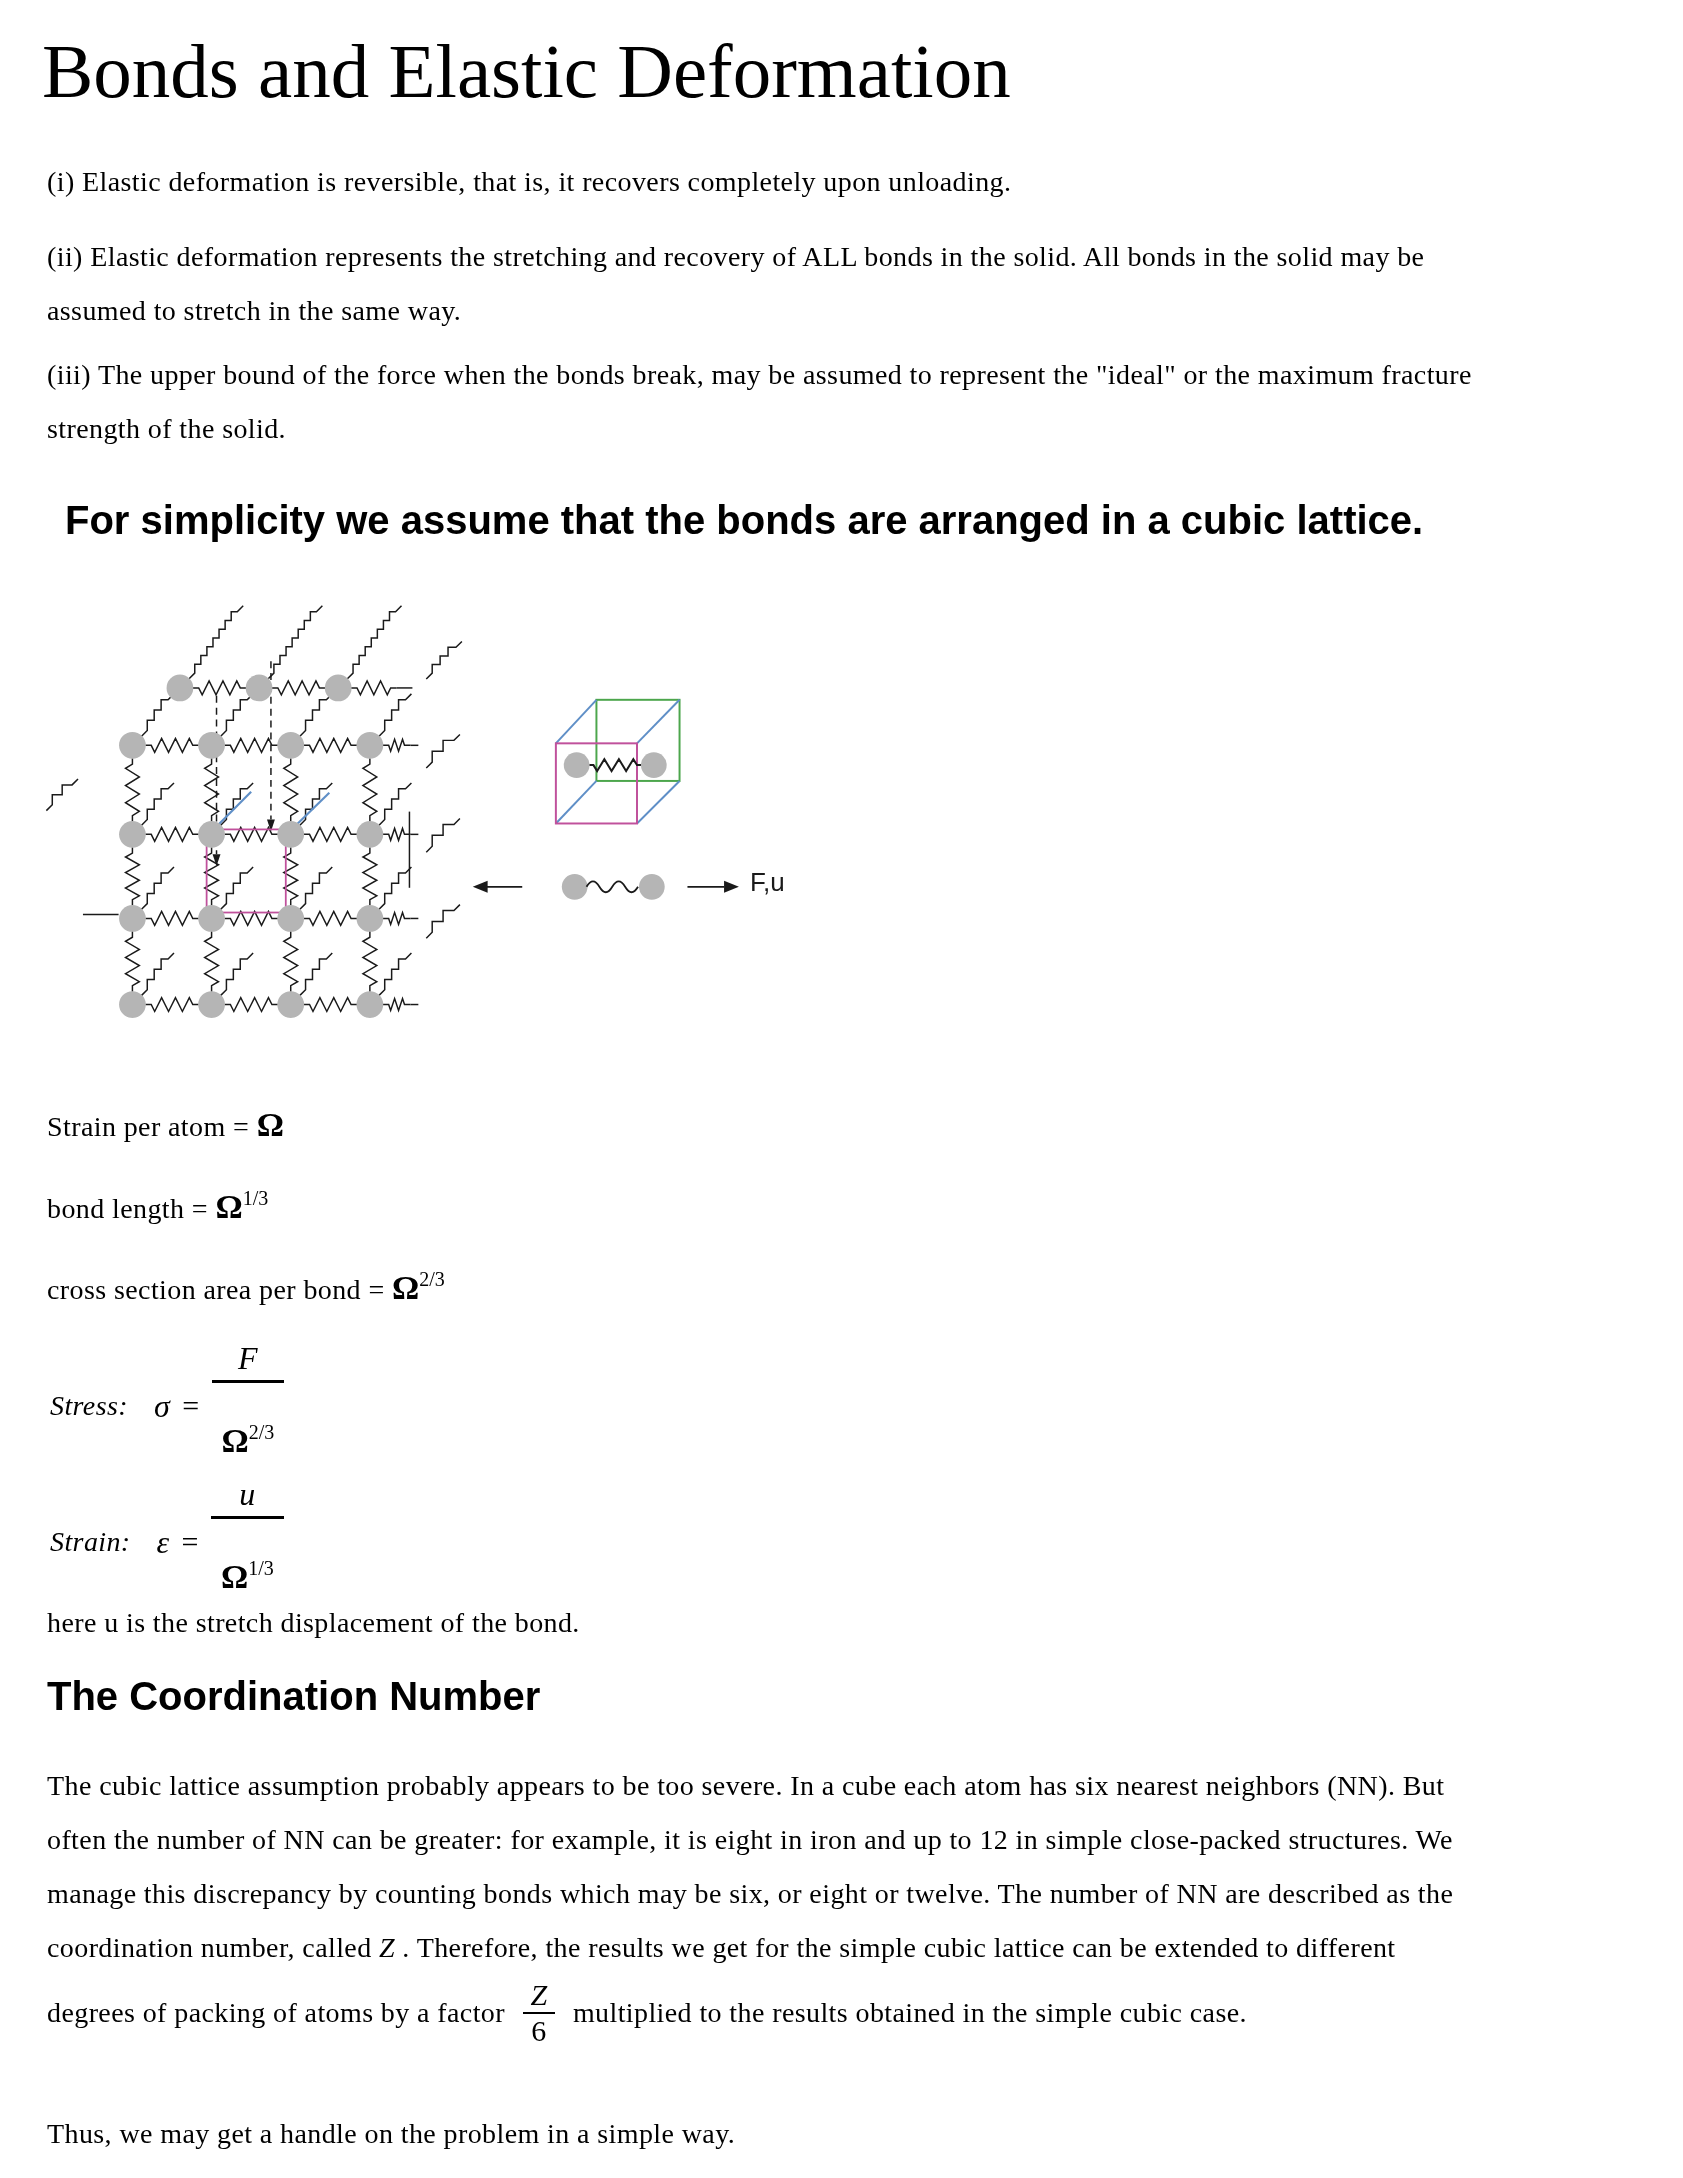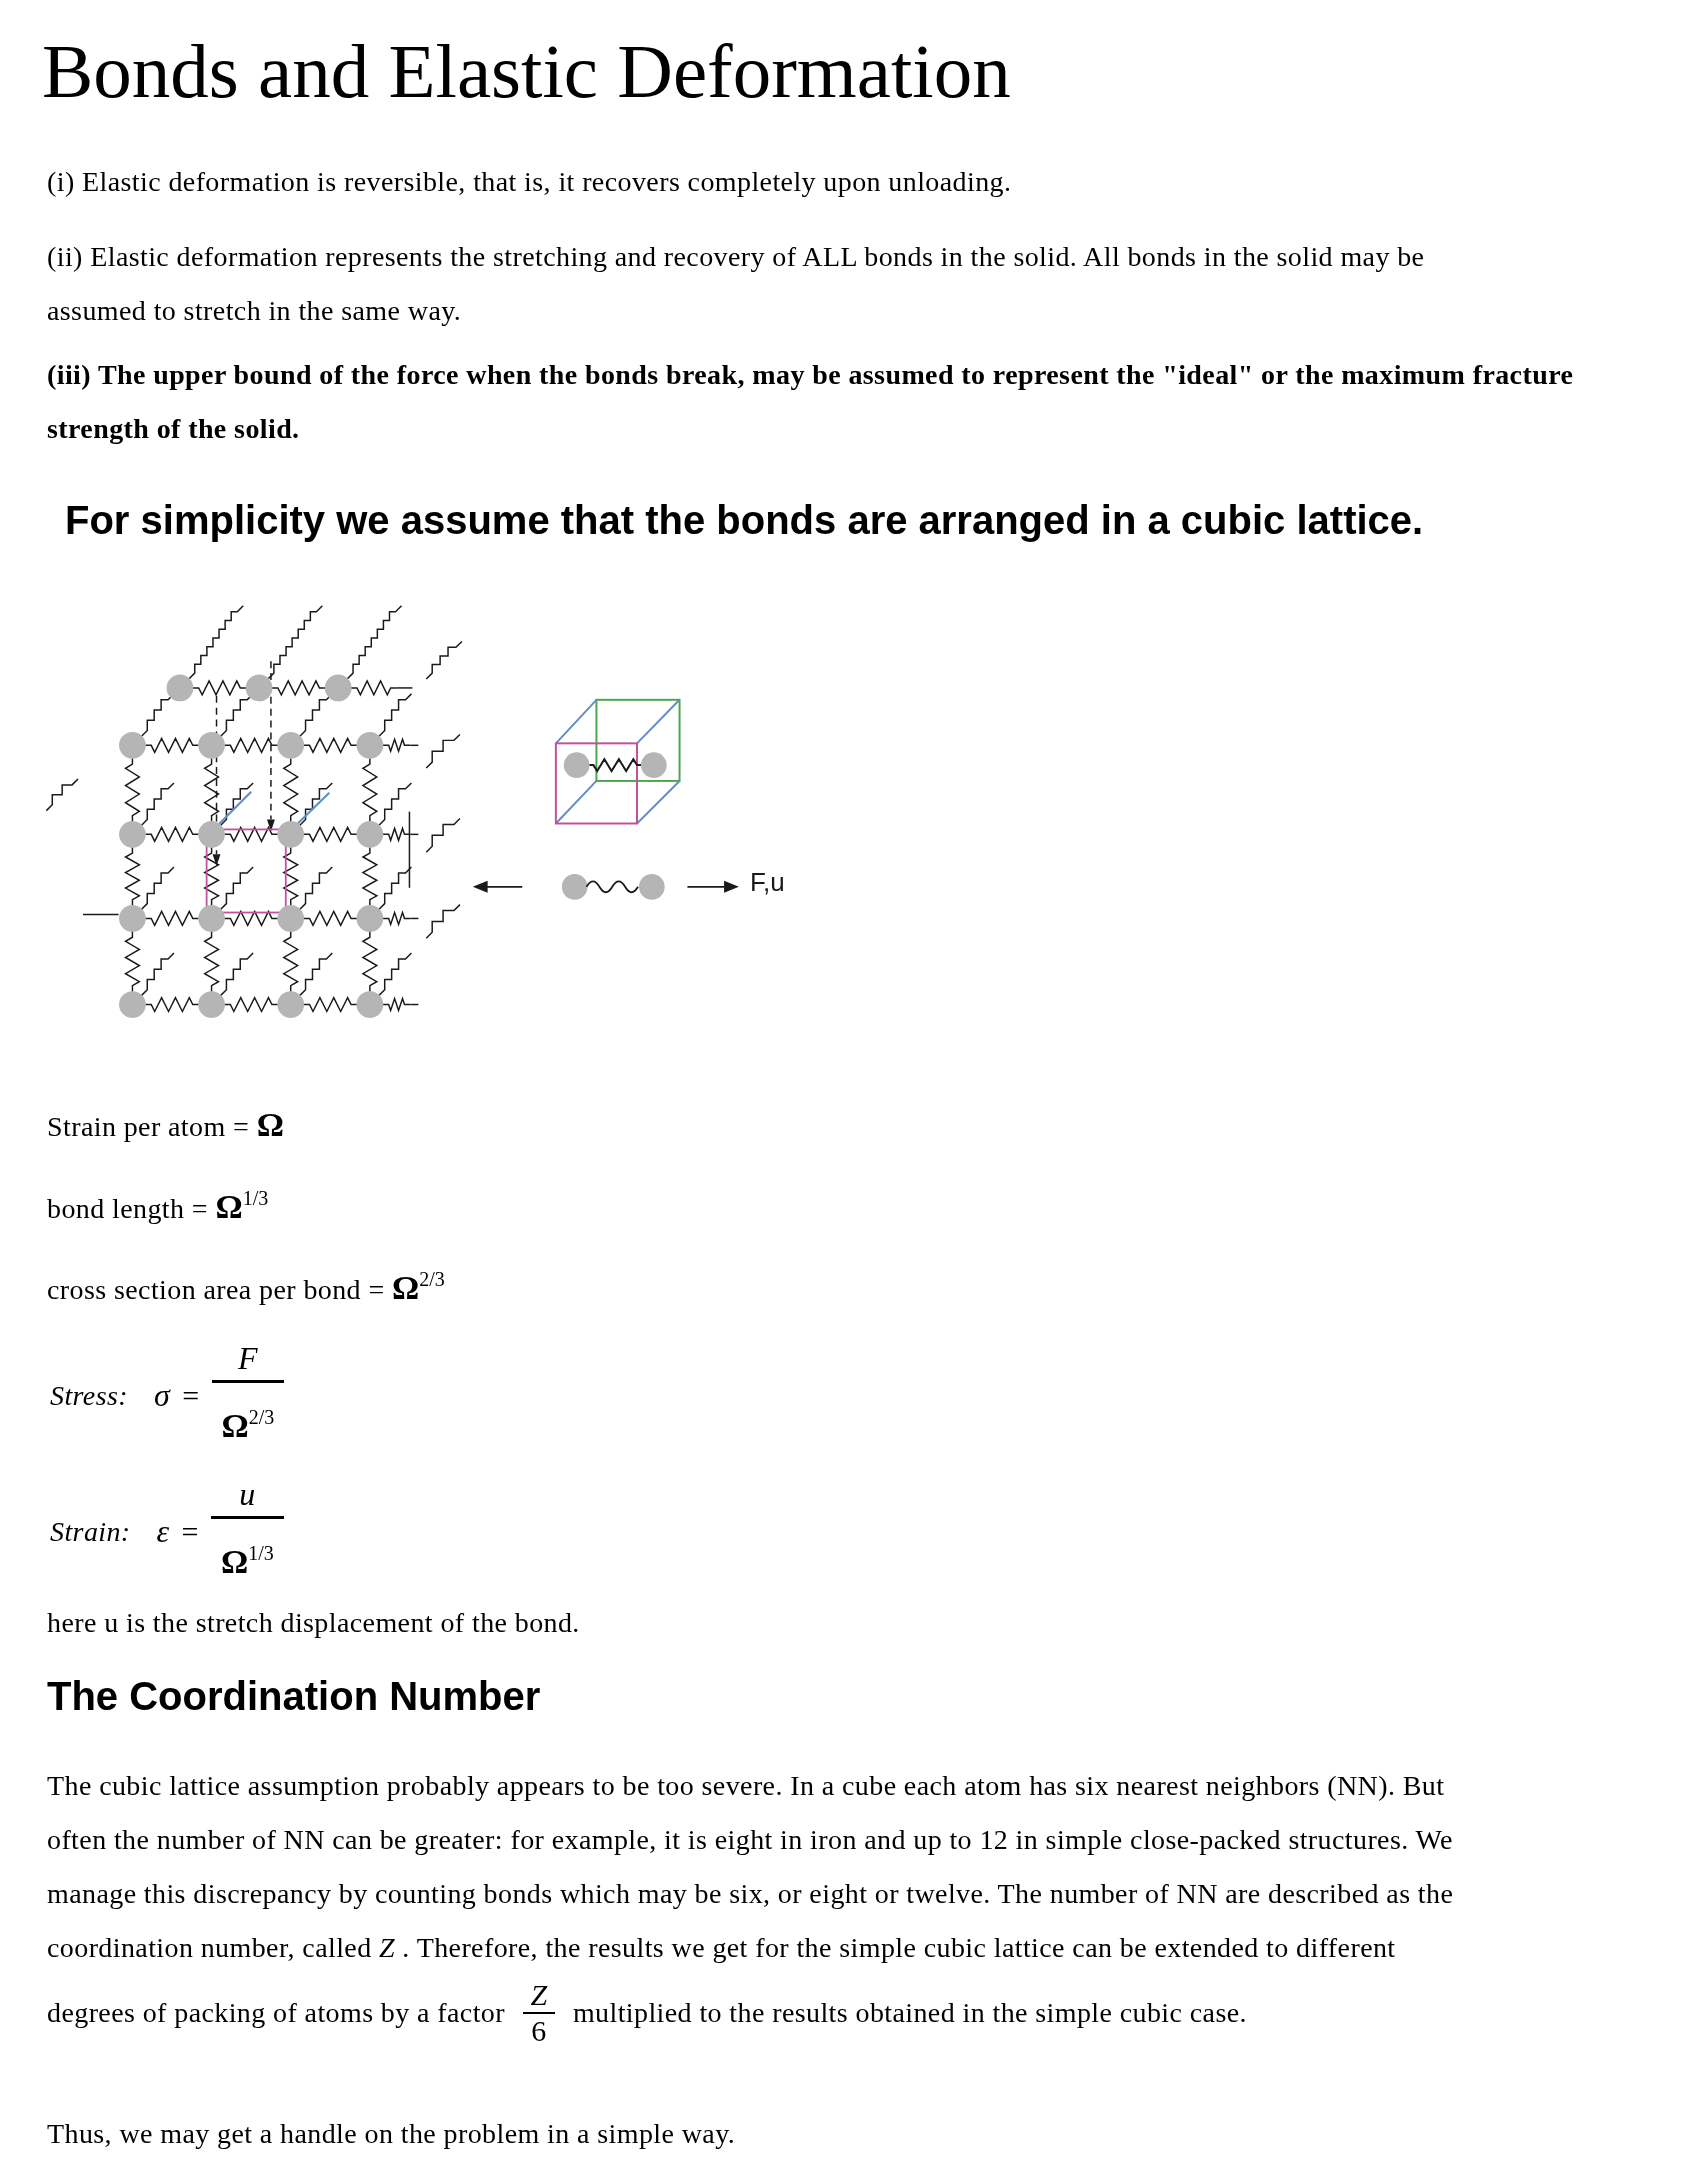--- a/index.html
+++ b/index.html
@@ -20,21 +20,21 @@
   }
   .om{font-weight:bold;font-size:34px;letter-spacing:0;}
   .sup{font-size:20px;vertical-align:13px;letter-spacing:0;}
   .it{font-style:italic;}
   .eq{display:flex;align-items:center;font-size:28px;letter-spacing:0.4px;}
   .eq .eqlabel{margin-right:26px;font-style:italic;}
   .eq .gsym{font-style:italic;font-size:32px;margin-right:12px;}
   .eq .eqeq{font-size:30px;margin-right:12px;}
   .frac{display:inline-flex;flex-direction:column;align-items:center;}
   .frac .num{font-size:32px;padding:0 10px;margin-bottom:3px;line-height:38px;}
-  .frac .den{border-top:3px solid #000;padding:10px 10px 0;line-height:48px;}
+  .frac .den{border-top:3px solid #000;padding:19px 10px 0;line-height:60px;}
   .fracz{display:inline-flex;flex-direction:column;align-items:center;margin:0 10px;}
   .fracz .num,.fracz .den2{font-size:30px;line-height:34px;padding:0 8px;}
   .fracz .den2{border-top:2.5px solid #000;}
   .flexline{display:flex;align-items:center;font-size:28px;letter-spacing:0.4px;white-space:pre;}
   .fu{
     position:absolute;left:750px;top:867px;
     font-family:"Liberation Sans","DejaVu Sans",sans-serif;font-size:26px;color:#1a1a1a;
   }
 </style>
 </head>
@@ -46,21 +46,21 @@
 
   <div class="abs body" style="left:47px;top:155px;">
     <div class="ln">(i) Elastic deformation is reversible, that is, it recovers completely upon unloading.</div>
   </div>
 
   <div class="abs body" style="left:47px;top:230px;">
     <div class="ln">(ii) Elastic deformation represents the stretching and recovery of ALL bonds in the solid. All bonds in the solid may be</div>
     <div class="ln">assumed to stretch in the same way.</div>
   </div>
 
-  <div class="abs body" style="left:47px;top:348px;font-weight:bold;">
+  <div class="abs body" style="left:47px;top:348px;">
     <div class="ln">(iii) The upper bound of the force when the bonds break, may be assumed to represent the "ideal" or the maximum fracture</div>
     <div class="ln">strength of the solid.</div>
   </div>
 
   <h2 class="abs hsans" style="left:65px;top:495px;">For simplicity we assume that the bonds are arranged in a cubic lattice.</h2>
 
   <div class="abs" style="left:40px;top:589px;width:822px;height:465px;">
     <svg id="latticeSvg" width="822" height="465" viewBox="0 0 830 470">
         <g stroke="#1a1a1a" fill="none" stroke-width="1.5">
           <polyline points="154.0,100.0 160.0,100.0 163.5,107.0 170.5,93.0 177.5,107.0 184.5,93.0 191.5,107.0 198.5,93.0 202.0,100.0 208.0,100.0"></polyline>

